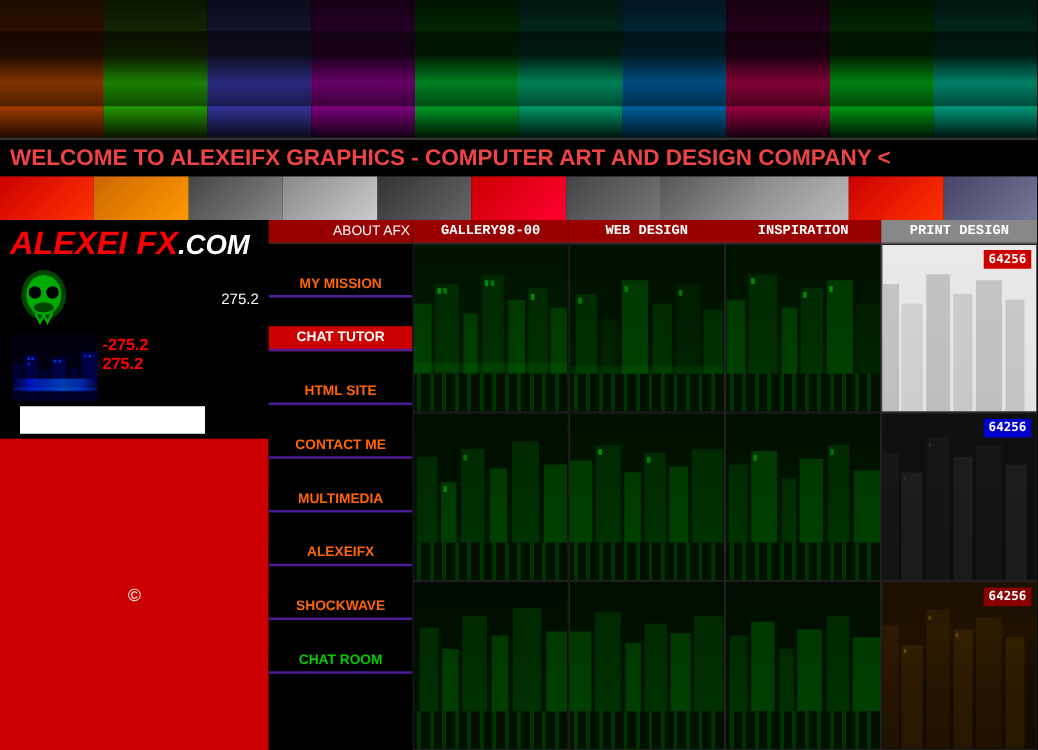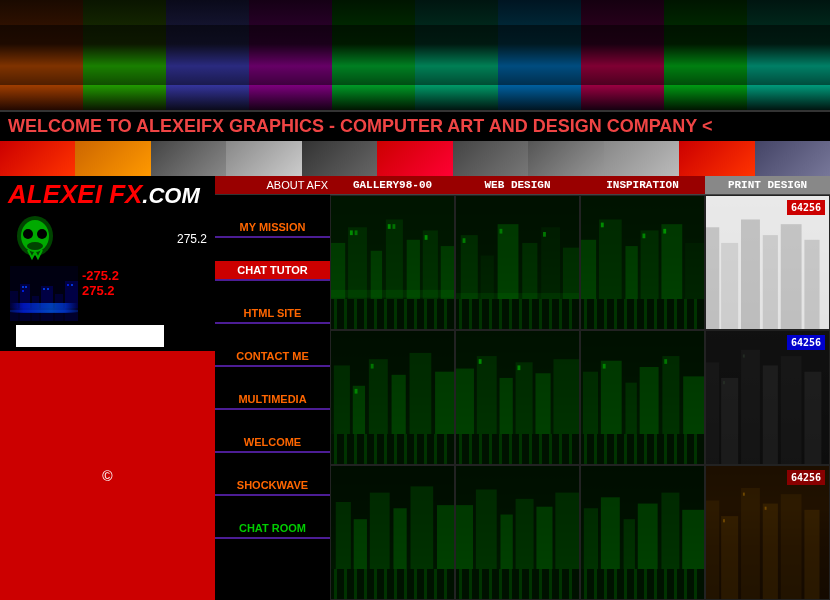--- a/index.html
+++ b/index.html
@@ -430,21 +430,21 @@
       </div>
     </div>
 
     <div id="nav-menu">
       <div class="nav-header">ABOUT AFX</div>
       <div class="nav-item">MY MISSION</div>
       <div class="nav-item active">CHAT TUTOR</div>
       <div class="nav-item">HTML SITE</div>
       <div class="nav-item">CONTACT ME</div>
       <div class="nav-item">MULTIMEDIA</div>
-      <div class="nav-item">WELCOME</div>
+      <div class="nav-item">ALEXEIFX</div>
       <div class="nav-item">SHOCKWAVE</div>
       <div class="nav-item green">CHAT ROOM</div>
     </div>
 
     <div style="flex:1;display:flex;flex-direction:column;overflow:hidden;">
 
       <div style="display:grid;grid-template-columns:repeat(4,1fr);font-family:Liberation Mono, monospace;">
         <div class="col-header">GALLERY98-00</div>
         <div class="col-header">WEB DESIGN</div>
         <div class="col-header">INSPIRATION</div>

